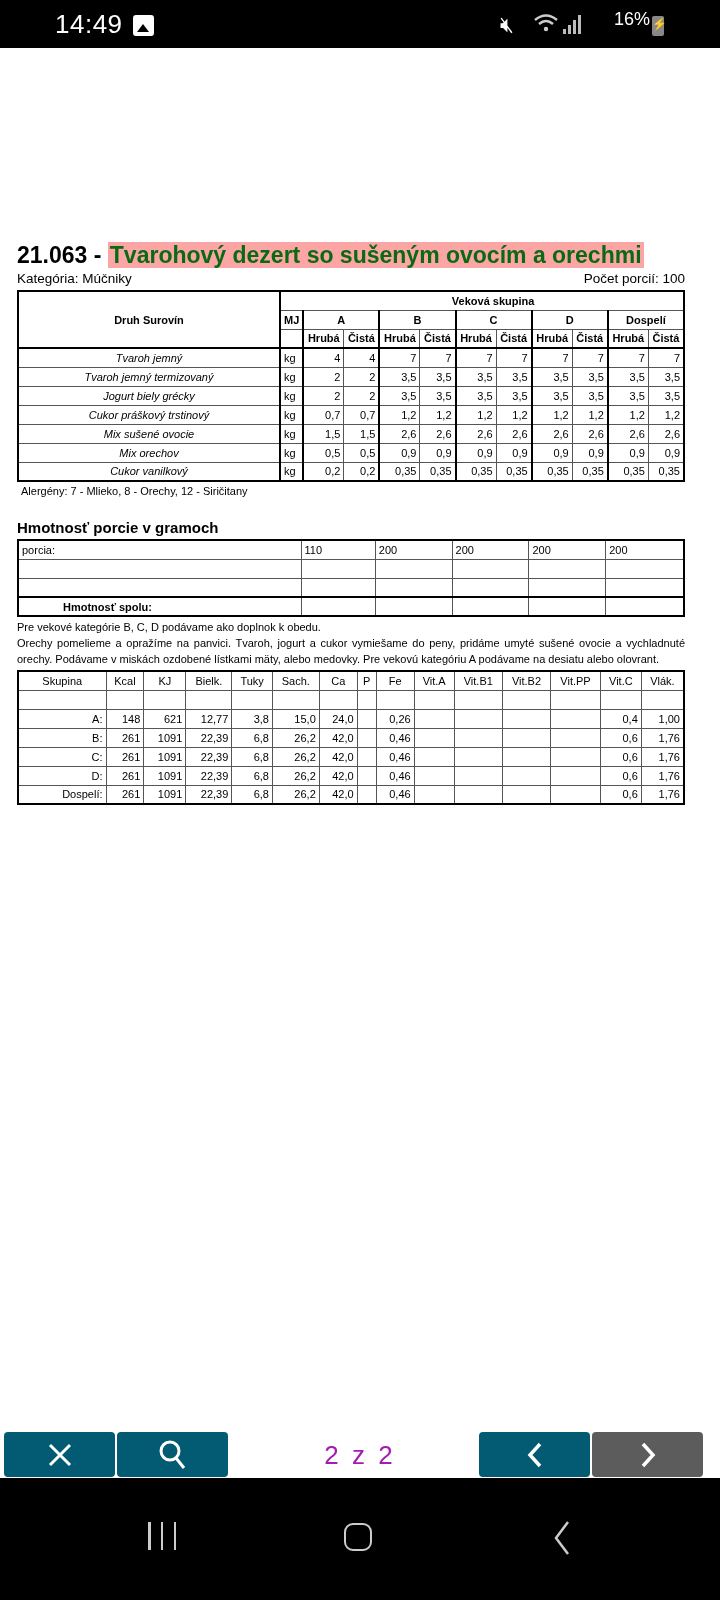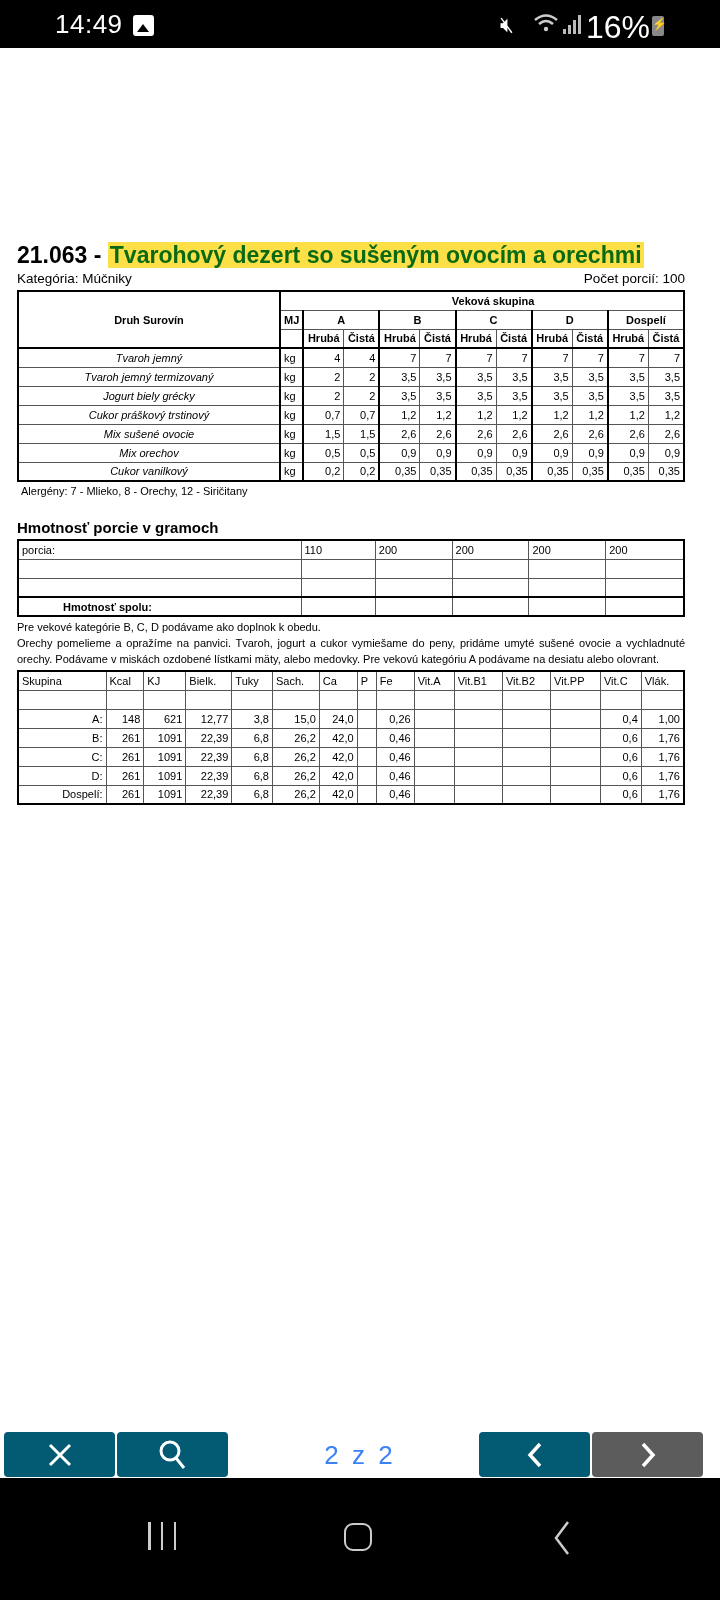--- a/index.html
+++ b/index.html
@@ -3,31 +3,31 @@
 <meta charset="utf-8">
 <style>
   * { box-sizing: border-box; margin: 0; padding: 0; }
   html, body { width: 720px; height: 1600px; background: #fff; overflow: hidden; }
   body { font-family: "Liberation Sans", sans-serif; color: #000; position: relative; }
 
   .status-bar { position: absolute; top: 0; left: 0; width: 720px; height: 48px; background: #000; color: #fff; }
   .status-time { position: absolute; left: 55px; top: 9px; font-size: 26px; letter-spacing: 0.5px; }
   .status-gallery { position: absolute; left: 133px; top: 15px; width: 21px; height: 21px; border: 2px solid #fff; border-radius: 3px; background:#fff; }
   .status-gallery::after { content:""; position:absolute; left:2px; bottom:2px; width:0; height:0; border-left:6px solid transparent; border-right:6px solid transparent; border-bottom:8px solid #000; }
-  .status-right { position: absolute; right: 70px; top: 9px; font-size: 32px; }
+  .status-right { position: absolute; right: 70px; top: 9px; font-size: 18px; }
   .status-mute { position: absolute; left: 500px; top: 12px; font-size: 22px; }
   .status-wifi { position: absolute; left: 533px; top: 12px; font-size: 20px; }
   .status-signal { position: absolute; left: 563px; top: 14px; width: 20px; height: 20px; }
   .status-signal i { position:absolute; bottom:0; width:3px; background:#bbb; }
   .status-battery { position: absolute; left: 652px; top: 16px; width: 12px; height: 20px; border-radius: 2px; background: #888; }
   .status-battery::after { content:"⚡"; position:absolute; left:0; top:1px; font-size:12px; color:#fff; }
 
   .doc { position: absolute; left: 17px; top: 240px; width: 668px; }
   .title { font-size: 23px; font-weight: bold; line-height: 30px; }
-  .title .hl { background: #fde047; color: #0a6a14; padding: 0 2px; }
+  .title .hl { background: #fca5a5; color: #0a6a14; padding: 0 2px; }
   .meta-row { display: flex; justify-content: space-between; font-size: 13.5px; margin-top: 1px; text-align: right; }
 
   table { border-collapse: collapse; font-size: 11px; }
   td, th { border: 1px solid #555; padding: 0 3px; height: 19px; font-weight: normal; }
   .t-ing { margin-top: 4px; width: 668px; border: 2.5px solid #000; }
   .t-ing th { font-weight: bold; text-align: center; }
   .t-ing td.num { text-align: right; }
   .t-ing td.name { text-align: center; font-style: italic; }
   .thick-l { border-left: 2px solid #000 !important; }
   .thick-b { border-bottom: 2px solid #000 !important; }
@@ -37,26 +37,26 @@
   .h2 { font-size: 15px; font-weight: bold; margin-top: 22px; }
   .t-weight { width: 668px; border: 2.5px solid #000; margin-top: 3px; }
   .t-weight td { height: 19px; }
   .t-weight td.lbl { width: 283px; }
   .t-weight td.bold { font-weight: bold; padding-right: 10px; padding-left: 44px; }
 
   .proc { font-size: 11px; line-height: 16px; margin-top: 2px; text-align: justify; }
 
   .t-nutr { width: 668px; border: 2.5px solid #000; margin-top: 3px; }
   .t-nutr td { text-align: right; height: 19px; }
-  .t-nutr tr.head td { text-align: left; margin-left: 40px; }
+  .t-nutr tr.head td { text-align: center; margin-left: 40px; }
 
   .toolbar { position: absolute; top: 1432px; left: 0; width: 720px; height: 46px; }
   .tb-btn { position: absolute; top: 0; height: 45px; border-radius: 4px; background: #025a73; color: #fff; display:flex; align-items:center; justify-content:center; }
   .tb-btn.grey { background: #5c5c5c; }
-  .page-ind { position: absolute; left: 300px; top: 8px; width: 120px; text-align: center; font-size: 26px; color: #3b82f6; letter-spacing: 3px; }
+  .page-ind { position: absolute; left: 300px; top: 8px; width: 120px; text-align: center; font-size: 26px; color: #a21caf; letter-spacing: 3px; }
 
   .navbar { position: absolute; top: 1478px; left: 0; width: 720px; height: 122px; background: #000; }
   .nav-recent { position: absolute; left: 148px; top: 44px; width: 28px; height: 28px; display:flex; justify-content:space-between; }
   .nav-recent i { width: 2.5px; height: 28px; background:#ccc; }
   .nav-home { position: absolute; left: 344px; top: 45px; width: 28px; height: 28px; border: 2.5px solid #ccc; border-radius: 9px; }
   .nav-back { position: absolute; left: 550px; top: 40px; font-size: 36px; color:#ccc; }
 </style>
 </head>
 <body>
 

